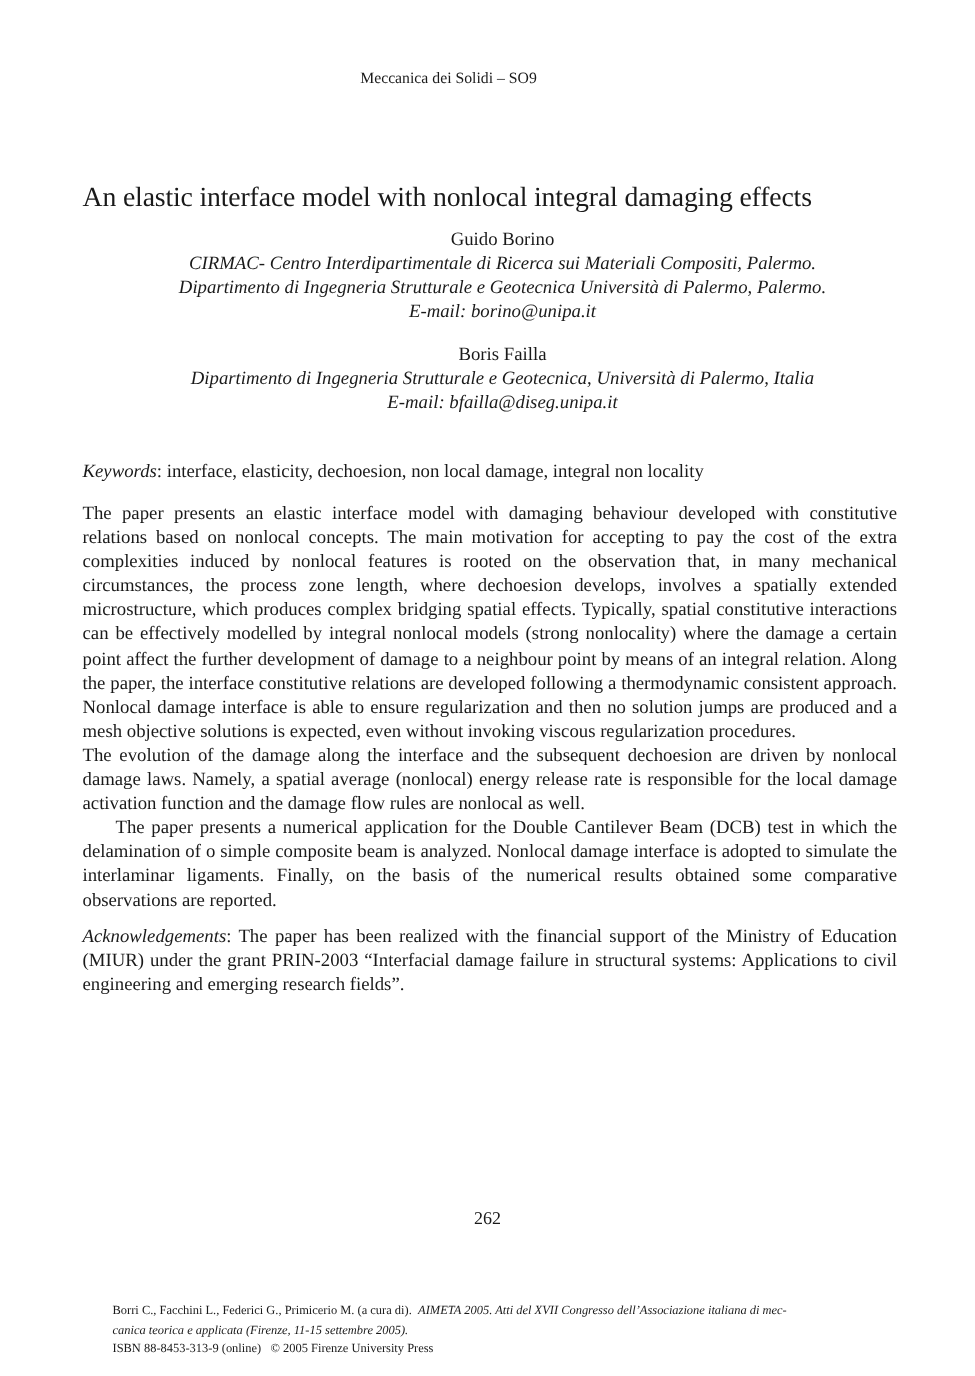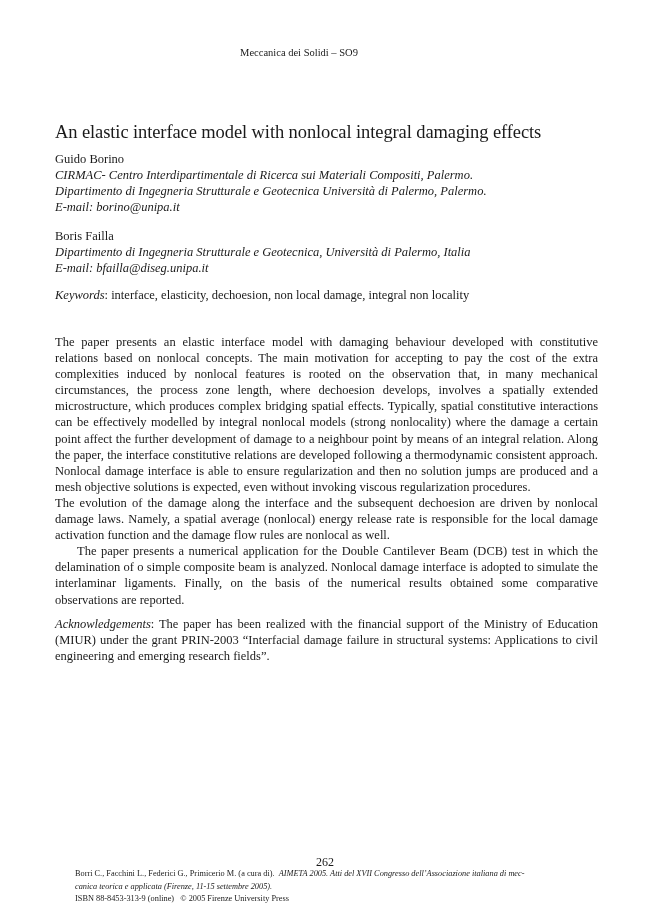--- a/index.html
+++ b/index.html
@@ -32,28 +32,29 @@
       line-height: 22px;
       letter-spacing: -0.1px;
       margin-top: 28px;
     }
     .author-block {
       position: absolute;
       left: 55px;
       width: 560px;
       font-size: 12.5px;
       line-height: 16px;
+      text-align: center;
     }
     .author-block .name { display: block; }
     .author-block .aff, .author-block .email { display: block; font-style: italic; }
     #author1 { top: 151px; }
     #author2 { top: 228px; }
     .keywords {
       position: absolute;
-      top: 287px;
+      top: 306px;
       left: 55px;
       width: 560px;
       font-size: 12.5px;
       line-height: 16px;
     }
     .keywords .kw-label { font-style: italic; }
     .abstract {
       position: absolute;
       top: 311px;
       left: 55px;
@@ -62,21 +63,21 @@
       line-height: 16.1px;
       text-align: justify;
       margin-top: 23px;
     }
     .abstract p { margin: 0; }
     .abstract p.indent { text-indent: 22px; }
     .abstract p.ack { margin-top: 8px; }
     .abstract .ack-label { font-style: italic; }
     .page-number {
       position: absolute;
-      top: 855px;
+      top: 805px;
       left: 0;
       width: 650px;
       text-align: center;
       font-size: 12px;
     }
     .footer {
       position: absolute;
       top: 868px;
       left: 75px;
       width: 540px;

